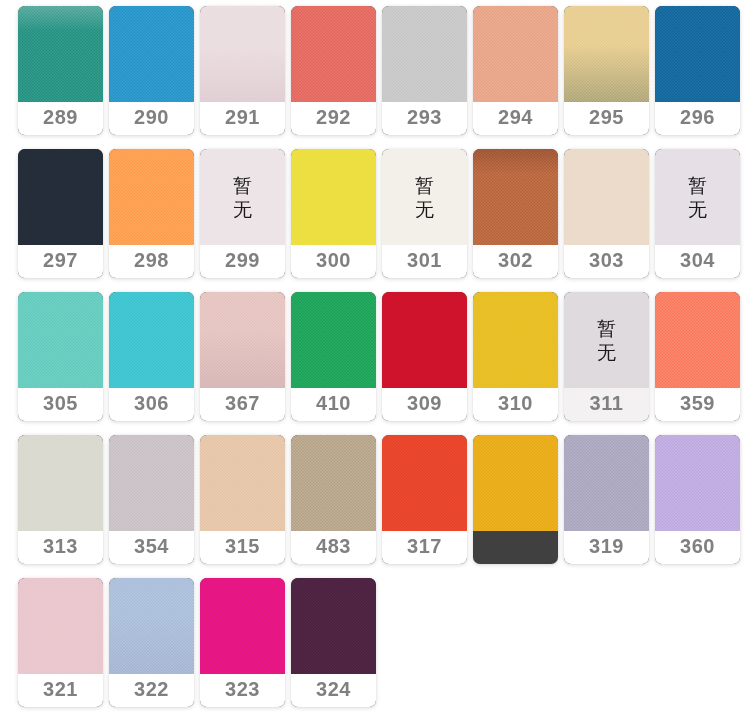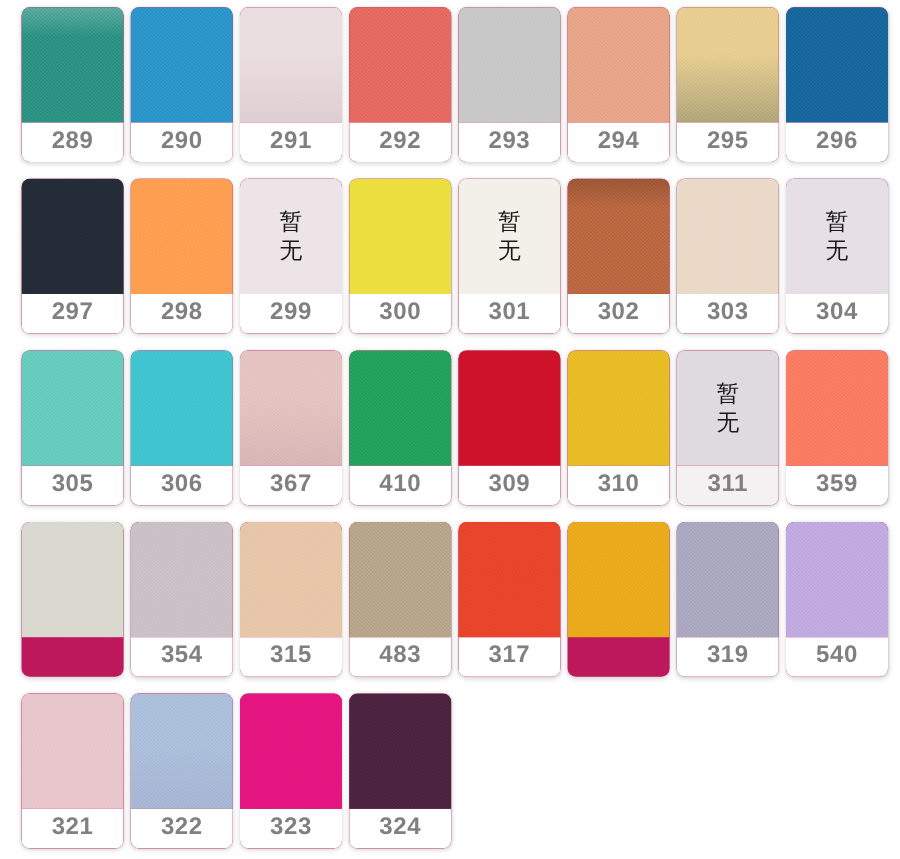--- a/index.html
+++ b/index.html
@@ -23,21 +23,21 @@
     row-gap: 0px;
     padding: 6px 0 0 18px;
     box-sizing: border-box;
   }
 
   .card {
     position: relative;
     width: 85px;
     height: 129px;
     border-radius: 7px;
-    background: #be185d;
+    background: #404040;
     box-shadow: 0 1px 4px rgba(0,0,0,0.16), 0 0 1px rgba(0,0,0,0.10);
     overflow: hidden;
     display: flex;
     flex-direction: column;
     cursor: pointer;
   }
 
   .swatch {
     position: relative;
     flex: 0 0 96px;
@@ -219,20 +219,21 @@
 无</span>
       </div>
       <div class="label tinted">311</div>
     </div>
     <div class="card">
       <div class="swatch" style="background-color: rgb(250, 122, 96);"></div>
       <div class="label">359</div>
     </div>
     <div class="card">
       <div class="swatch" style="background-color: rgb(216, 216, 206);"></div>
+      <div class="label">313</div>
     </div>
     <div class="card">
       <div class="swatch" style="background-color: rgb(201, 192, 198);"></div>
       <div class="label">354</div>
     </div>
     <div class="card">
       <div class="swatch" style="background-color: rgb(230, 197, 166);"></div>
       <div class="label">315</div>
     </div>
     <div class="card">
@@ -245,21 +246,21 @@
     </div>
     <div class="card">
       <div class="swatch" style="background-color: rgb(233, 169, 26);"></div>
     </div>
     <div class="card">
       <div class="swatch" style="background-color: rgb(169, 166, 191);"></div>
       <div class="label">319</div>
     </div>
     <div class="card">
       <div class="swatch" style="background-color: rgb(191, 169, 224);"></div>
-      <div class="label">540</div>
+      <div class="label">360</div>
     </div>
     <div class="card">
       <div class="swatch" style="background-color: rgb(232, 197, 203);"></div>
       <div class="label">321</div>
     </div>
     <div class="card">
       <div class="swatch grad" style="background-color: rgb(170, 190, 219); --g2: rgba(150,160,195,0.30);"></div>
       <div class="label">322</div>
     </div>
     <div class="card">

